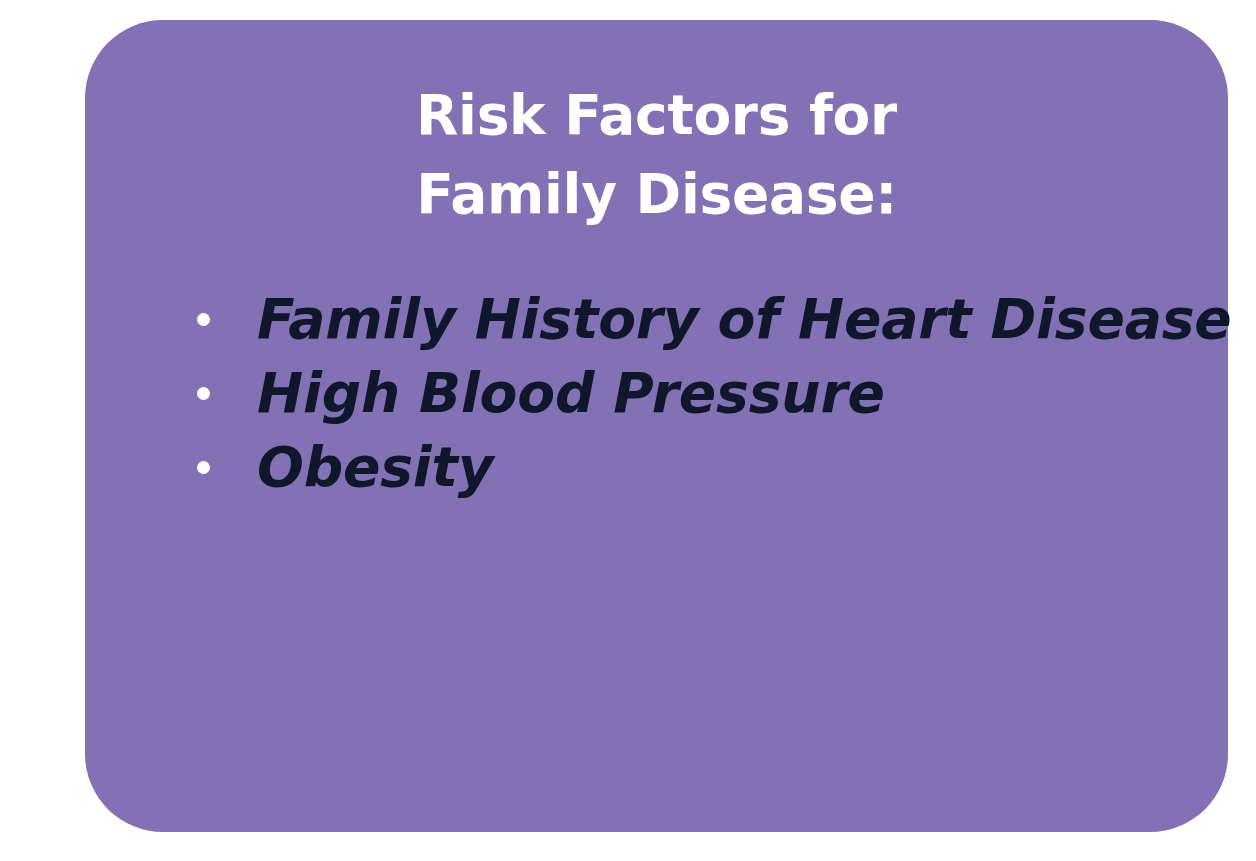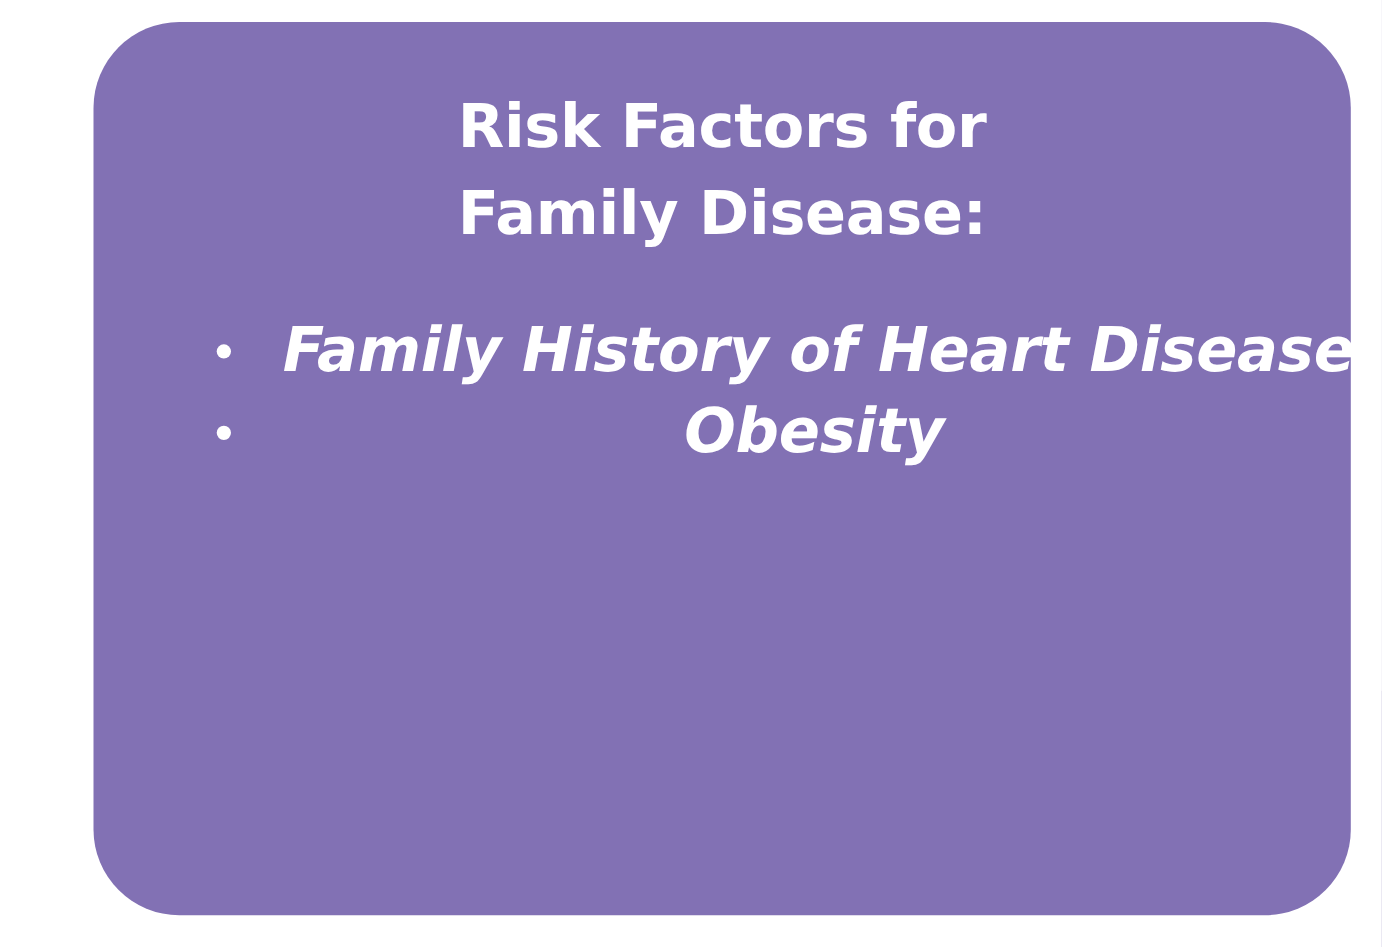--- a/index.html
+++ b/index.html
@@ -57,29 +57,28 @@
     margin: 0;
     padding: 0;
     list-style: none;
   }
 
   #risk-list li {
     position: relative;
     height: 74px;
     padding-left: 172px;
     box-sizing: border-box;
-    color: #ffffff;
+    color: #0f172a;
     font-family: "DejaVu Sans", "Liberation Sans", sans-serif;
     font-weight: bold;
     font-style: italic;
     font-size: 56px;
     line-height: 74px;
     white-space: nowrap;
     letter-spacing: -0.2px;
-    text-align: center;
   }
 
   #risk-list li .bullet-dot {
     position: absolute;
     left: 112px;
     top: 31px;
     width: 13px;
     height: 13px;
     background: #ffffff;
     border-radius: 50%;
@@ -104,20 +103,24 @@
     </div>
 
     <ul id="risk-list">
 
       <li>
         <span class="bullet-dot"></span>
         <span class="item-text">Family History of Heart Disease</span>
       </li>
 
 
+      <li>
+        <span class="bullet-dot"></span>
+        <span class="item-text">High Blood Pressure</span>
+      </li>
 
       <li>
         <span class="bullet-dot"></span>
         <span class="item-text">Obesity</span>
       </li>
 
 
 
     </ul>
 

